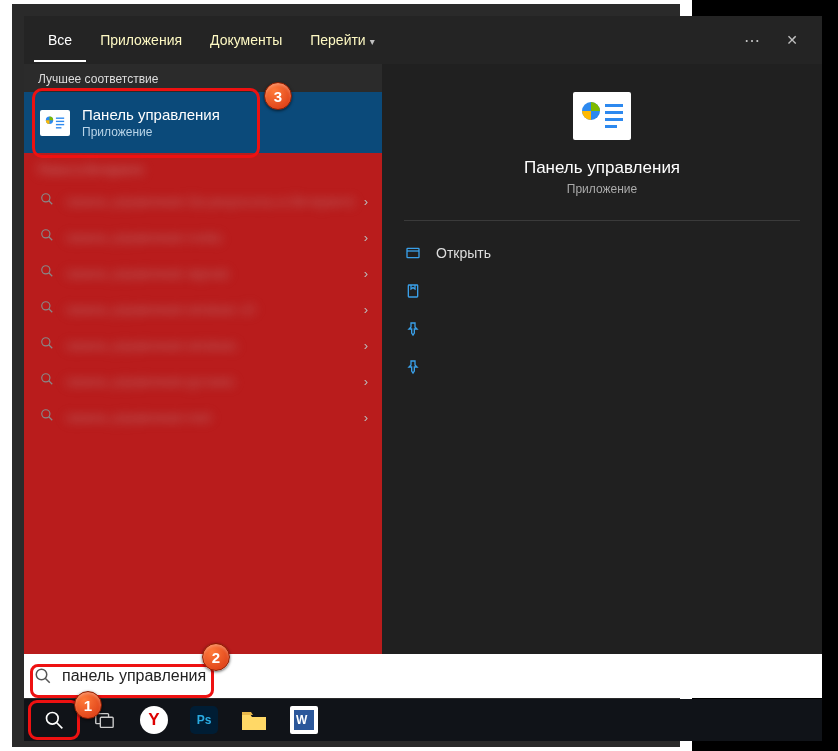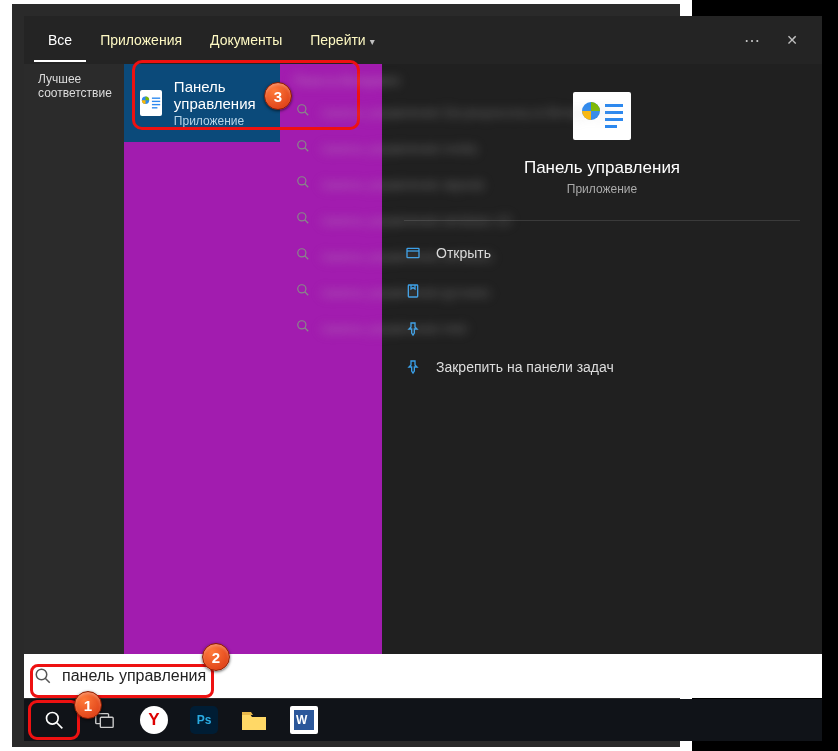--- a/index.html
+++ b/index.html
@@ -6,21 +6,21 @@
   html, body { width: 838px; height: 751px; font-family: "Segoe UI", Arial, sans-serif; background: #000; overflow: hidden; }
   .frame { position: relative; width: 692px; height: 751px; background: #2a2a2a; border: 12px solid #fff; border-top-width: 4px; border-bottom-width: 4px;}
   .search-panel { position: absolute; top: 12px; left: 12px; width: 798px; height: 640px; background: #242424; display: flex; flex-direction: column; }
   .tabs { display: flex; align-items: center; height: 48px; padding: 0 10px; color: #c7c7c7; font-size: 14px; }
   .tab { padding: 14px 14px; color: #fef9c3; cursor: pointer; }
   .tab.active { color: #fff; border-bottom: 2px solid #fff; padding-bottom: 12px;}
   .tabs-spacer { flex: 1; }
   .tabs-more, .tabs-close { width: 40px; text-align: center; color: #c0c0c0; cursor: pointer; font-size: 16px;}
   .tabs-close { font-size: 14px;}
   .panel-body { flex: 1; display: flex; }
-  .left-col { width: 358px; background: #a21caf; display: flex; flex-direction: row; }
+  .left-col { width: 358px; background: #b91c1c; display: flex; flex-direction: column; }
   .section-header { font-size: 12px; color: #ddd; padding: 8px 12px 6px 14px; background: #2b2b2b;}
   .best-match { position: relative; }
   .best-item { background: #0b4a7a; padding: 14px 16px 14px 16px; display: flex; align-items: center; gap: 12px; }
   .best-icon { width: 30px; height: 26px; background: #fff; border-radius: 2px; display:flex; align-items:center; justify-content:center;}
   .best-icon svg { width: 22px; height: 18px;}
   .best-text .best-title { color: #fff; font-size: 15px; font-weight: 500;}
   .best-text .best-sub { color: #b8d4e8; font-size: 12px; margin-top: 2px;}
   .highlight-box { position: absolute; border: 3px solid #e11; border-radius: 10px; pointer-events: none;}
   .hl-best { top: -4px; left: 8px; width: 228px; height: 70px; }
   .web-section { flex:1; padding-top: 4px;}
@@ -223,21 +223,20 @@
                   <path d="M9 3h6v6l3 3h-4v6l-2 3-2-3v-6H6l3-3V3z"></path>
                 </svg>
               </span>
           </div>
           <div class="action">
             <span class="aicon">
                 <svg width="16" height="16" viewBox="0 0 24 24" fill="none" stroke="#3aa0e9" stroke-width="2">
                   <path d="M9 3h6v6l3 3h-4v6l-2 3-2-3v-6H6l3-3V3z"></path>
                 </svg>
               </span>
-            <span>Закрепить на панели задач</span>
           </div>
         </div>
       </div>
     </div>
   </div>
 
   <div class="searchbar-wrap">
     <svg width="18" height="18" viewBox="0 0 24 24" fill="none" stroke-width="2">
         <circle cx="10" cy="10" r="7"></circle>
         <line x1="21" y1="21" x2="15" y2="15"></line>

